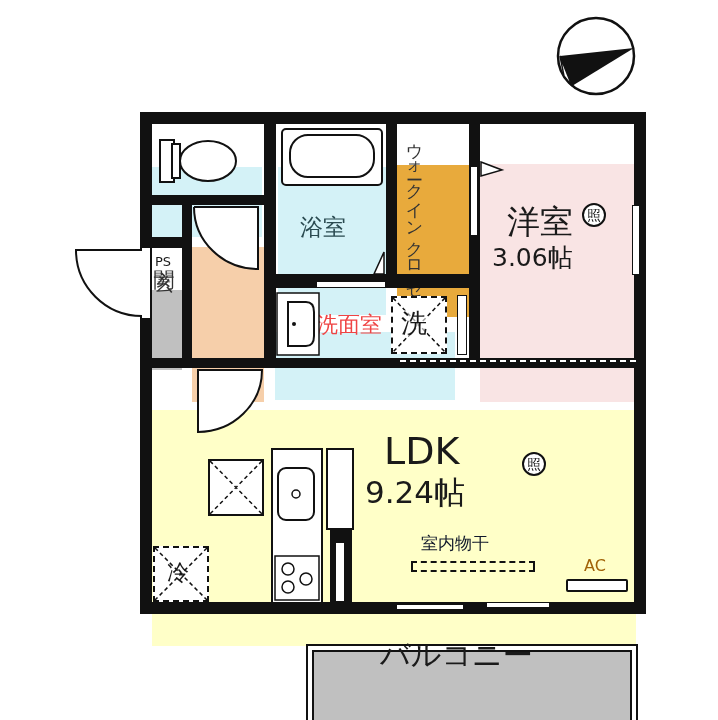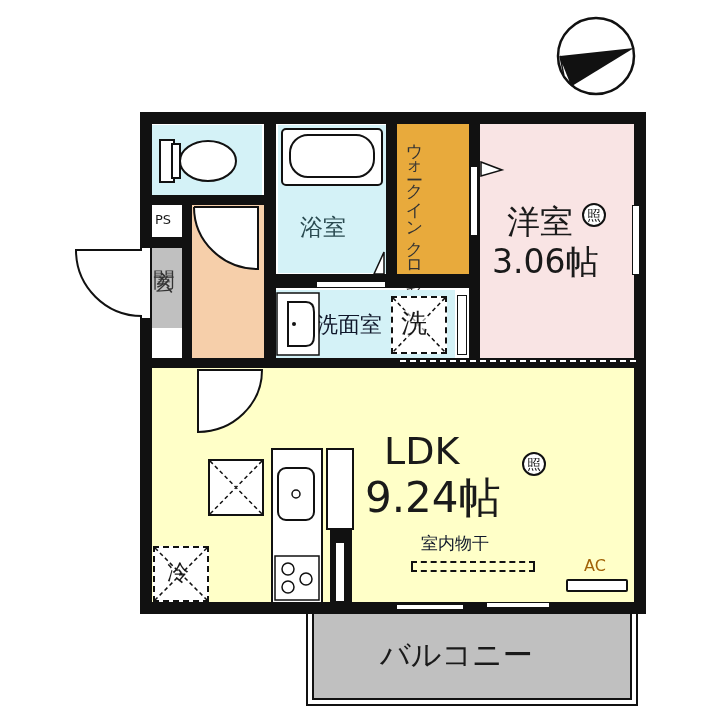--- a/index.html
+++ b/index.html
@@ -1,20 +1,20 @@
 <!DOCTYPE html>
 <html><head>
 <meta charset="utf-8">
 <style>
   html, body { margin: 0; padding: 0; background: #ffffff; }
   body { width: 718px; height: 720px; position: relative; overflow: hidden;
          font-family: "DejaVu Sans", "Liberation Sans", sans-serif; color: #1a1a1a; }
   .abs { position: absolute; box-sizing: border-box; }
   .wall { background: #111; position: absolute; }
-  .room { position: absolute; box-sizing: border-box; }
+  .room { position: absolute; box-sizing: border-box; margin-top: 42px; }
   .lbl { position: absolute; white-space: nowrap; line-height: 1; }
   .vtext { writing-mode: vertical-rl; text-orientation: upright; letter-spacing: 0; }
   .fix { position: absolute; box-sizing: border-box; border: 2px solid #111; background: #fff; }
   .dot { position: absolute; box-sizing: border-box; border: 2px dashed #111; }
   svg { position: absolute; overflow: visible; }
 </style>
 </head>
 <body>
 
 <svg style="left:554px;top:14px;width:84px;height:84px" viewBox="0 0 84 84">
@@ -32,29 +32,29 @@
 <div class="room" style="left:192px;top:205px;width:72px;height:155px;background:#f6cfaa"></div>
 
 <div class="room" style="left:278px;top:125px;width:108px;height:148px;background:#d4f2f7"></div>
 <div class="lbl" style="left:300px;top:216px;font-size:23px;color:#2a4a50">浴室</div>
 
 <div class="room" style="left:397px;top:123px;width:72px;height:152px;background:#e8aa3c"></div>
 <div class="lbl vtext" style="left:405px;top:132px;font-size:17px;height:140px;line-height:20px;color:#333">ウォークインクローゼット</div>
 
 <div class="room" style="left:480px;top:122px;width:156px;height:238px;background:#f9e4e4"></div>
 <div class="lbl" style="left:507px;top:205px;font-size:33px">洋室</div>
-<div class="lbl" style="left:492px;top:245px;font-size:33px">3.06帖</div>
+<div class="lbl" style="left:492px;top:245px;font-size:25px">3.06帖</div>
 <div class="lbl" style="left:582px;top:203px;width:24px;height:24px;border:2px solid #111;border-radius:50%;font-size:14px;text-align:center;line-height:20px;box-sizing:border-box;background:#fff">照</div>
 
 <div class="room" style="left:275px;top:290px;width:180px;height:68px;background:#d4f2f7"></div>
-<div class="lbl" style="left:316px;top:314px;font-size:22px;color:#0f172a">洗面室</div>
+<div class="lbl" style="left:316px;top:314px;font-size:22px;color:#ef4444">洗面室</div>
 
 <div class="room" style="left:152px;top:368px;width:484px;height:236px;background:#ffffc8"></div>
 <div class="lbl" style="left:384px;top:432px;font-size:38px">LDK</div>
-<div class="lbl" style="left:365px;top:477px;font-size:42px">9.24帖</div>
+<div class="lbl" style="left:365px;top:477px;font-size:31px">9.24帖</div>
 <div class="lbl" style="left:522px;top:452px;width:24px;height:24px;border:2px solid #111;border-radius:50%;font-size:14px;text-align:center;line-height:20px;box-sizing:border-box;background:#fff">照</div>
 
 <div class="room" style="left:312px;top:608px;width:320px;height:92px;background:#c0c0c0;border:2px solid #111;outline:2px solid #111;outline-offset:4px"></div>
 <div class="lbl" style="left:380px;top:640px;font-size:30px">バルコニー</div>
 
 <div class="wall" style="left:140px;top:112px;width:506px;height:12px"></div>
 <div class="wall" style="left:140px;top:112px;width:12px;height:500px"></div>
 <div class="wall" style="left:634px;top:112px;width:12px;height:500px"></div>
 <div class="wall" style="left:140px;top:602px;width:506px;height:12px"></div>
 <div class="wall" style="left:140px;top:195px;width:124px;height:10px"></div>

